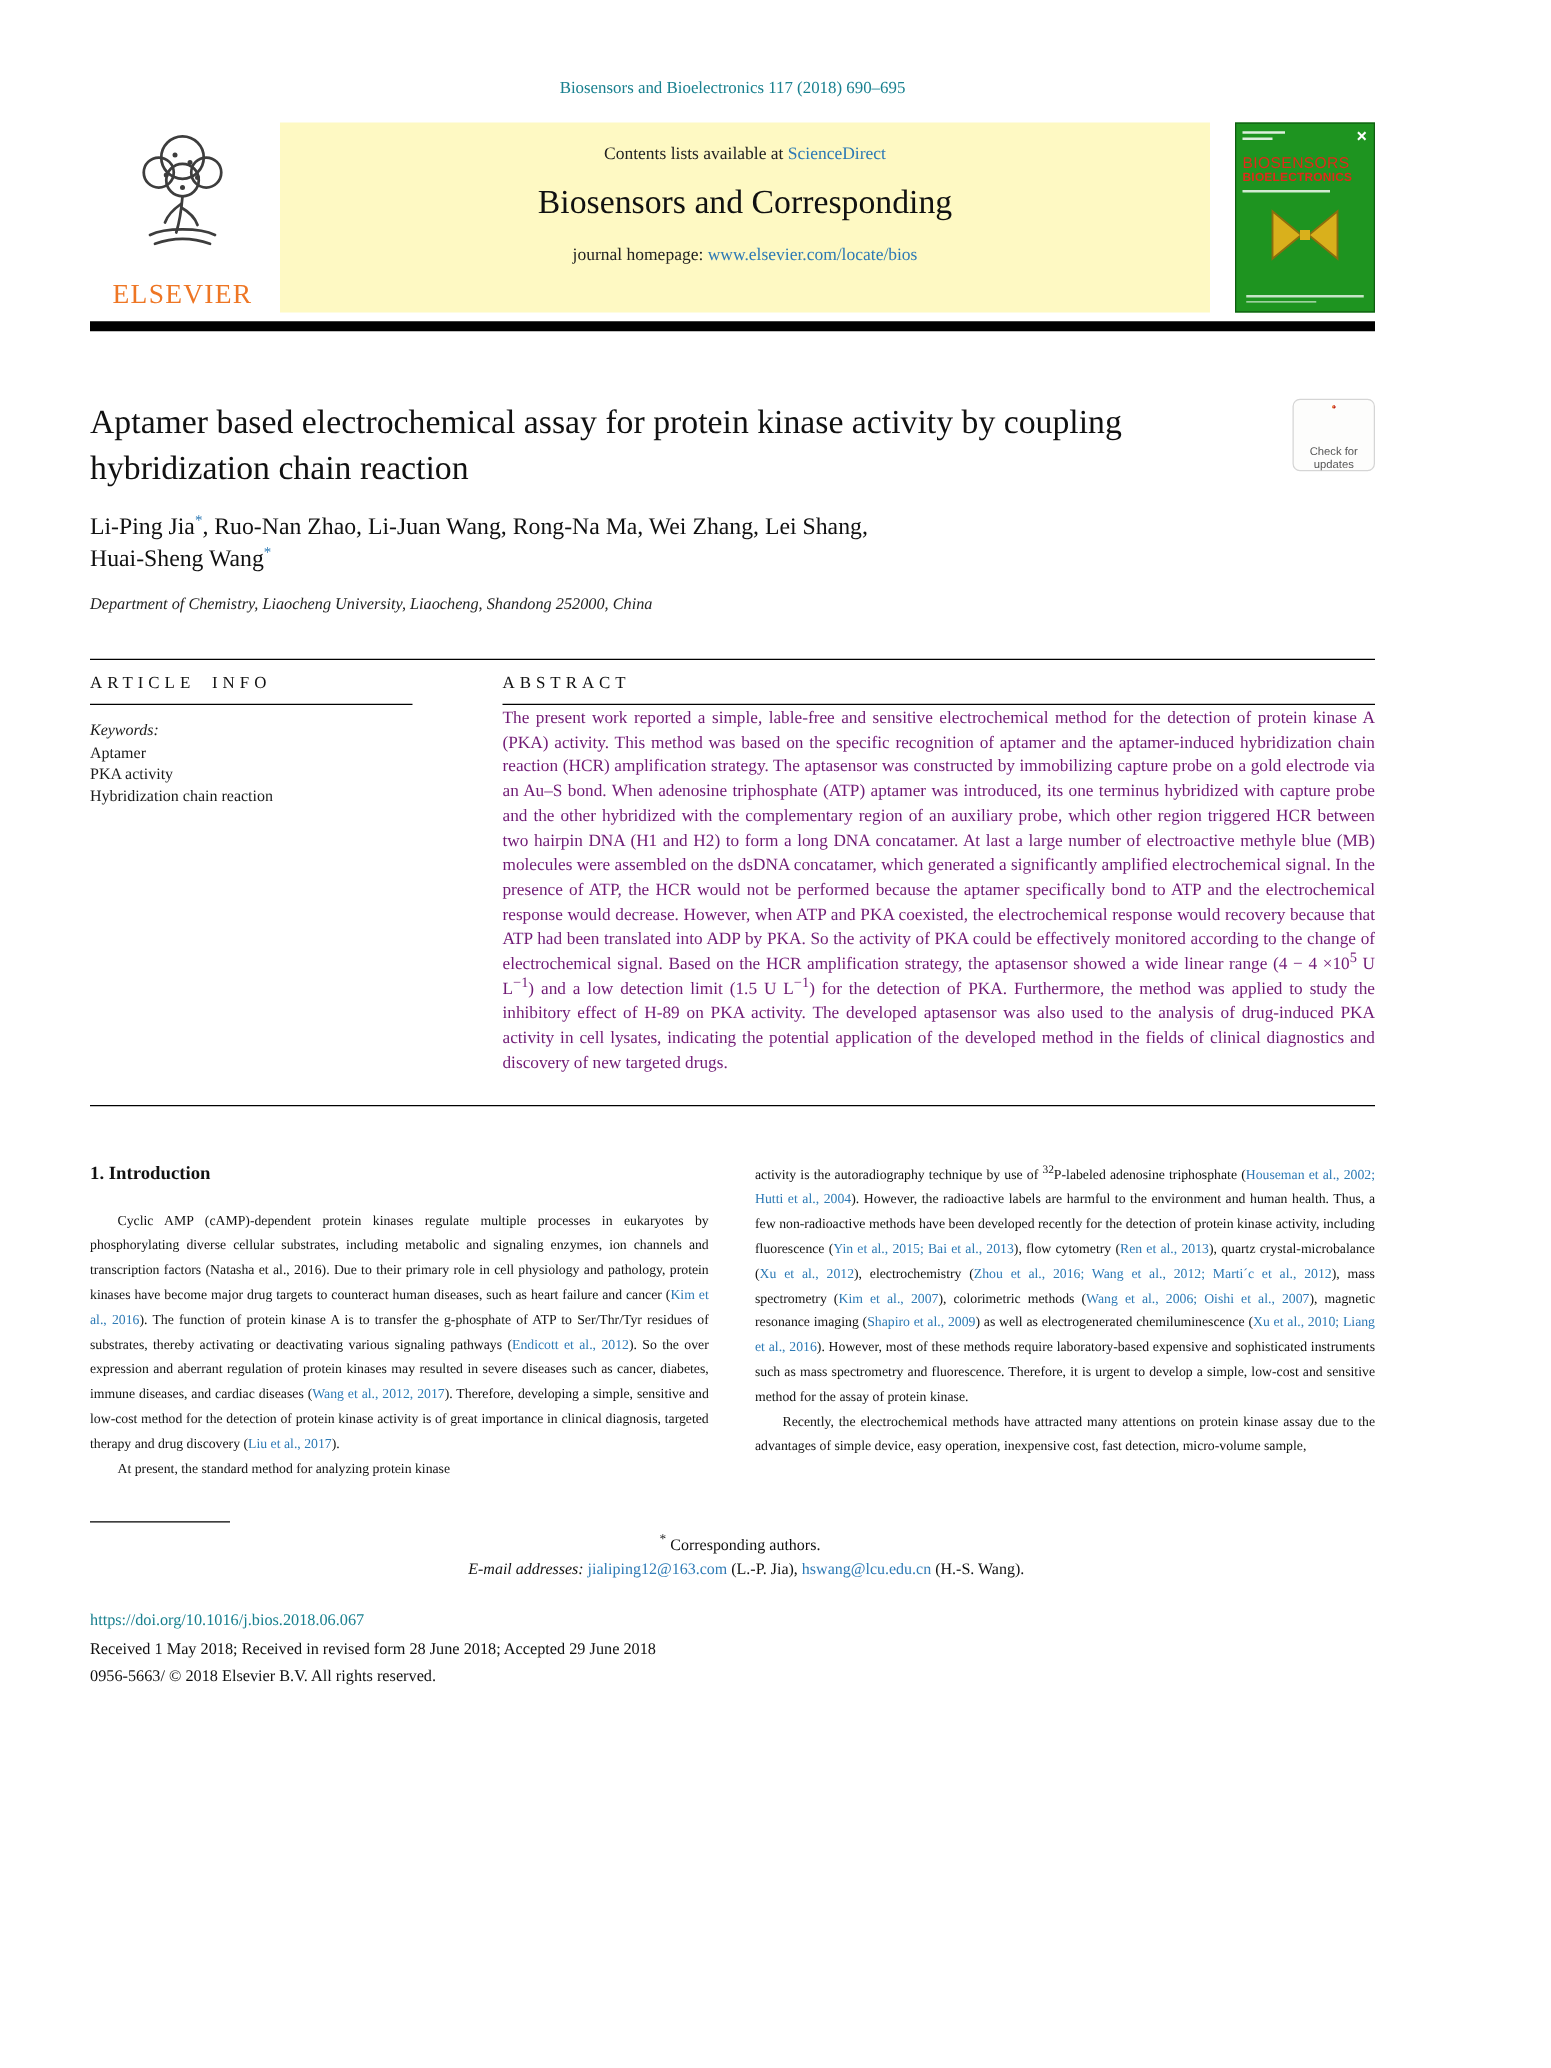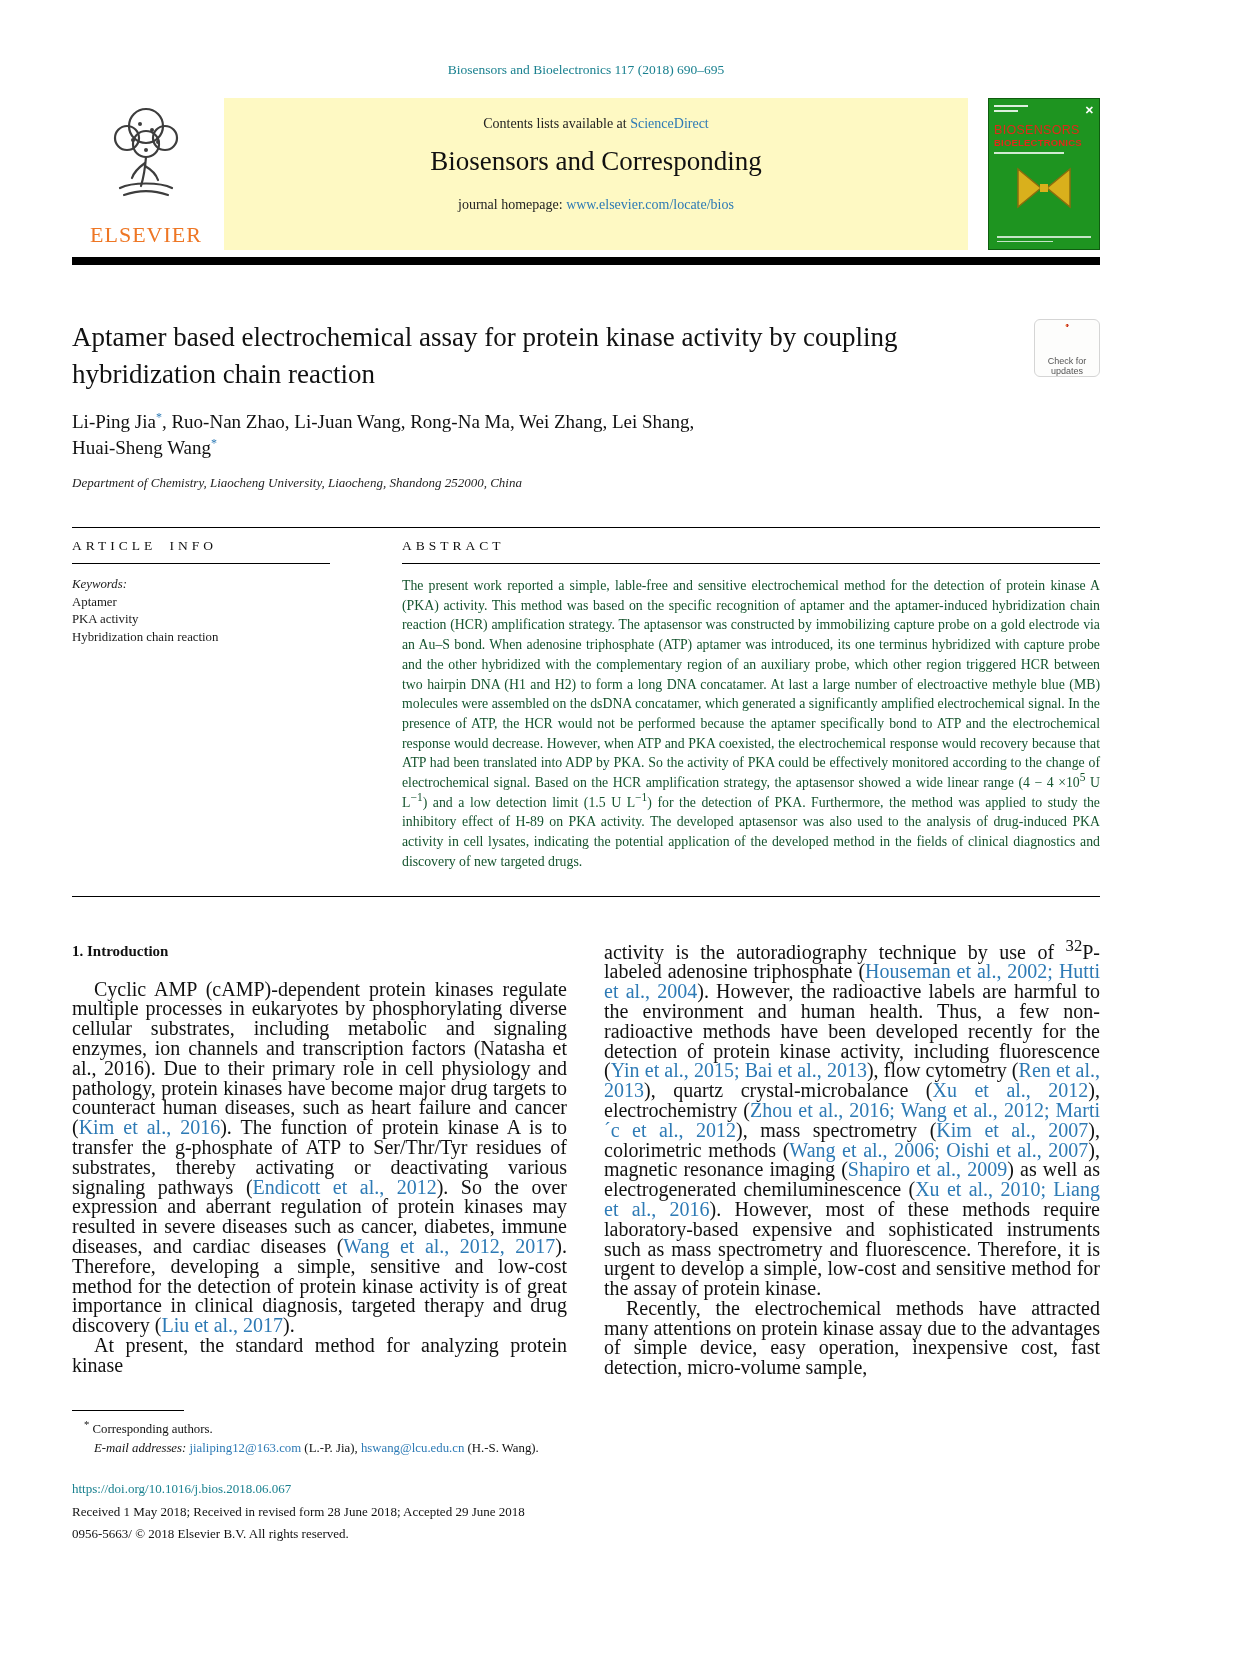--- a/index.html
+++ b/index.html
@@ -40,31 +40,31 @@
   .authors{margin-top:16px;font-size:19px;line-height:26px;color:#111;}
   .authors sup{font-size:12px;}
   .affiliation{margin-top:14px;font-size:13px;font-style:italic;color:#222;}
   
   .info-section{margin-top:36px;border-top:1.2px solid #000;border-bottom:1.2px solid #000;display:flex;padding:10px 0 24px 0;}
   .info-col{width:258px;flex:0 0 258px;}
   .abs-col{flex:1;margin-left:72px;}
   .sec-heading{font-size:13.5px;letter-spacing:4px;word-spacing:6px;border-bottom:1.2px solid #000;padding-bottom:9px;color:#111;}
   .kw-block{margin-top:12px;font-size:12.8px;line-height:17.5px;}
   .kw-label{font-style:italic;}
-  .abs-text{margin-top:12px;font-size:13.8px;line-height:19.7px;text-align:justify;color:#14532d;}
+  .abs-text{margin-top:0;font-size:13.8px;line-height:19.7px;text-align:justify;color:#701a75;}
   sup{line-height:0;}
   
   .body-cols{display:flex;margin-top:46px;}
   .col-left{width:495px;flex:0 0 495px;}
   .col-right{flex:1;margin-left:37px;}
   .intro-heading{font-size:15px;font-weight:bold;margin:0 0 20px 0;color:#111;}
-  .para{font-size:20px;line-height:19.8px;text-align:justify;margin:0;color:#111;font-family:Liberation Serif, serif;}
+  .para{font-size:11px;line-height:19.8px;text-align:justify;margin:0;color:#111;font-family:Liberation Serif, serif;}
   .para.indent{text-indent:22px;}
   
-  .footnote-block{margin-top:32px;}
+  .footnote-block{margin-top:32px;text-align:center;}
   .footnote-rule{width:112px;border-top:1px solid #000;margin-bottom:9px;}
   .footnote-line{font-size:12.8px;line-height:19px;color:#111;}
   .footnote-line.first{padding-left:12px;}
   .footnote-line.second{padding-left:22px;}
   .bottom-block{margin-top:22px;font-size:13px;line-height:18.5px;}
   .doi-line{color:#19808f;}
   .meta-line{color:#111;margin-top:4px;}
 </style>
 </head>
 <body>

